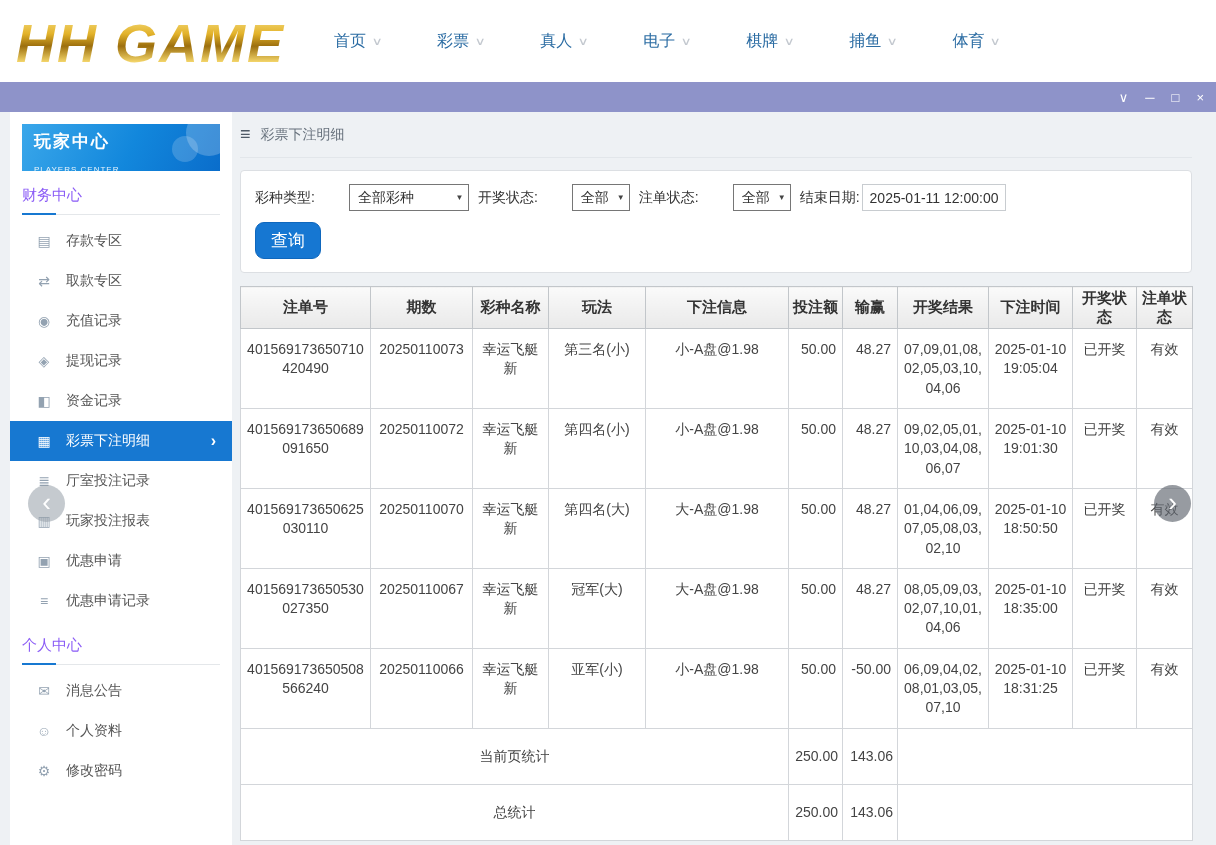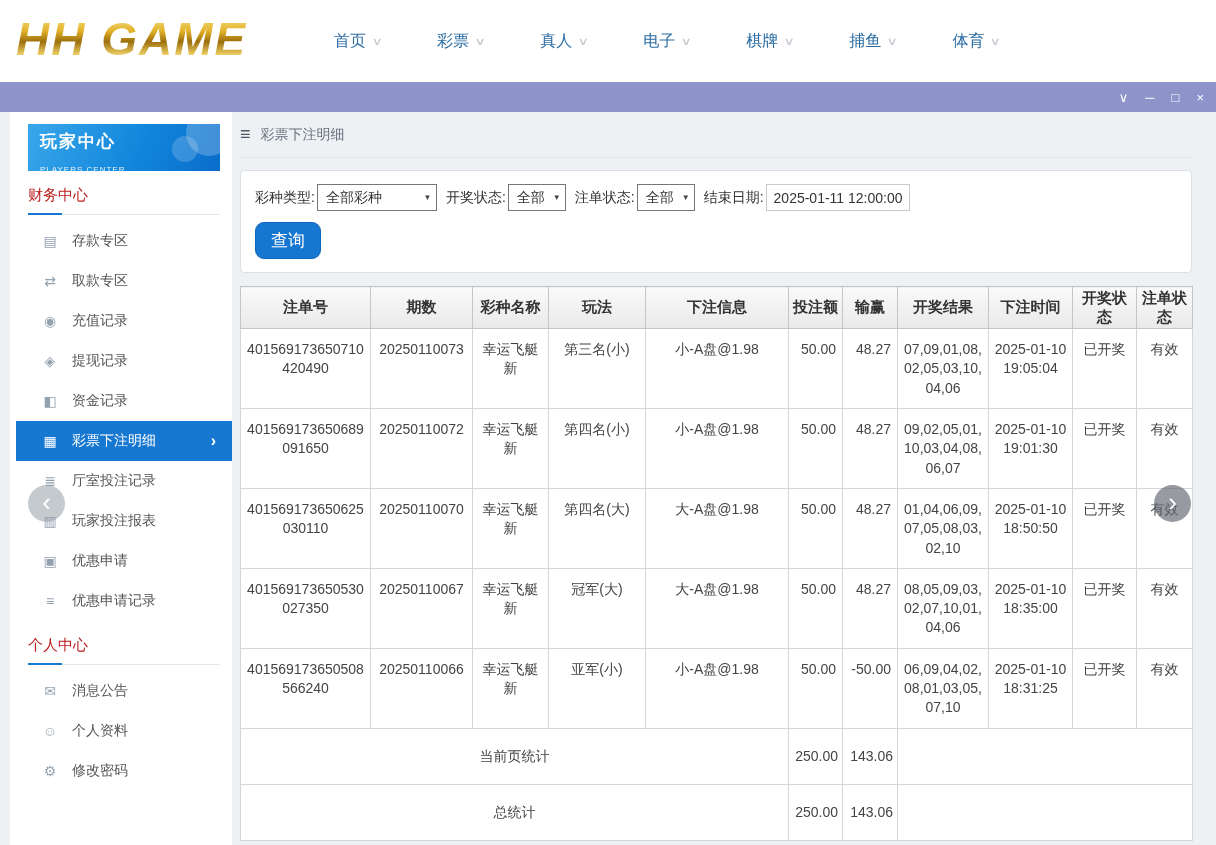--- a/index.html
+++ b/index.html
@@ -7,48 +7,48 @@
   body {
     position: relative; overflow: hidden;
     font-family: "Liberation Sans", sans-serif;
     background: #eef1f4; color: #333;
   }
   a { text-decoration: none; cursor: pointer; }
 
   
   .top-header { position:absolute; top:0; left:0; width:1216px; height:82px; background:#fff; }
   .logo {
-    position:absolute; left:16px; top:12px; font-size:46px; font-weight:bold; font-style:italic;
+    position:absolute; left:16px; top:12px; font-size:54px; font-weight:bold; font-style:italic;
     letter-spacing:2px; font-family:"Liberation Sans", sans-serif;
     background: linear-gradient(180deg,#f9e79b 0%, #e3b32a 35%, #9c6f0e 55%, #f2d368 80%, #caa12e 100%);
     -webkit-background-clip: text; background-clip: text; color: transparent;
   }
   .main-nav { position:absolute; left:334px; top:0; height:82px; display:flex; align-items:center; gap:56px; }
   .nav-item { display:flex; align-items:center; gap:7px; cursor:pointer; }
   .nav-label { color:#2b6ca3; font-size:16px; }
   .nav-caret { color:#c3c8cf; font-size:11px; transform:scaleX(1.4); }
 
   
   .title-bar { position:absolute; top:82px; left:0; width:1216px; height:30px; background:#8e93c9; }
   .window-controls { position:absolute; right:12px; top:0; height:30px; display:flex; align-items:center; gap:17px; color:#fff; }
   .window-controls span { font-size:13px; cursor:pointer; line-height:1; }
 
   
-  .sidebar { position:absolute; left:10px; top:112px; width:222px; height:733px; background:#fff; overflow:hidden;padding-left:6px; }
+  .sidebar { position:absolute; left:10px; top:112px; width:222px; height:733px; background:#fff; overflow:hidden; }
   .sidebar-header {
     margin:12px 12px 0; height:47px; position:relative; overflow:hidden;
     background:linear-gradient(115deg,#3aa7ea 0%, #1287dc 55%, #0a6dcb 100%);
     color:#fff; padding:6px 0 0 12px;
   }
   .sidebar-header::before { content:""; position:absolute; right:-12px; top:-14px; width:46px; height:46px; border-radius:50%; background:rgba(255,255,255,0.22); }
   .sidebar-header::after  { content:""; position:absolute; right:22px; top:12px; width:26px; height:26px; border-radius:50%; background:rgba(255,255,255,0.18); }
   .sidebar-title { font-size:17px; font-weight:bold; letter-spacing:2px; }
   .sidebar-subtitle { font-size:8px; letter-spacing:1px; opacity:.9; margin-top:12px; }
   .section-title {
-    margin:15px 12px 0; padding-bottom:9px; font-size:15px; color:#b91c1c;
+    margin:15px 12px 0; padding-bottom:9px; font-size:15px; color:#8b5cf6;
     border-bottom:1px solid #e4e7ea; position:relative;
   }
   .section-title::after { content:""; position:absolute; left:0; bottom:-1px; width:34px; height:2px; background:#1778d1; }
   .sidebar-items { list-style:none; margin-top:6px; }
   .sidebar-item {
     height:40px; display:flex; align-items:center; gap:14px;
     padding:0 16px 0 26px; font-size:14px; color:#555; cursor:pointer;
   }
   .item-icon { width:16px; text-align:center; color:#93a2b1; font-size:14px; }
   .item-arrow { display:none; margin-left:auto; font-size:16px; font-weight:bold; }
@@ -57,21 +57,21 @@
   .sidebar-item.active .item-arrow { display:block; color:#fff; }
 
   
   .content { position:absolute; left:240px; top:112px; width:952px; height:733px; }
   .breadcrumb { height:46px; display:flex; align-items:center; gap:10px; border-bottom:1px solid #e2e6ea; color:#68727d; font-size:14px; }
   .crumb-icon { font-size:18px; color:#4e5a66; font-weight:bold; cursor:pointer; }
 
   .filter-card { margin-top:12px; background:#fff; border:1px solid #dcdfe3; border-radius:4px; padding:13px 14px 13px; }
   .filter-row { display:flex; align-items:center; white-space:nowrap; }
   .filter-group { display:flex; align-items:center; gap:2px; margin-right:9px; font-size:14px; color:#333; }
-  .fake-select { display:flex; align-items:center; justify-content:space-between; height:27px; border:1px solid #767676; background:#fff; cursor:pointer; }
+  .fake-select { display:flex; align-items:center; justify-content:space-between; height:27px; border:1px solid #767676; background:#fff; cursor:pointer;margin-left:32px; }
   .fake-select .sel-value { padding:0 4px 0 8px; font-size:14px; }
   .fake-select .sel-arrow { width:17px; text-align:center; font-size:8px; color:#444; }
   .w-lg { width:120px; } .w-sm { width:58px; }
   .date-input { width:144px; height:27px; border:1px solid #c8ccd0; padding:0 7px; font-size:14px; color:#333; font-family:"Liberation Sans",sans-serif; }
   .search-button {
     margin-top:11px; background:#1677d2; color:#fff; border:1px solid #0f67bd; border-radius:9px;
     padding:6px 15px; font-size:17px; cursor:pointer; font-family:"Liberation Sans",sans-serif;
   }
 
   

